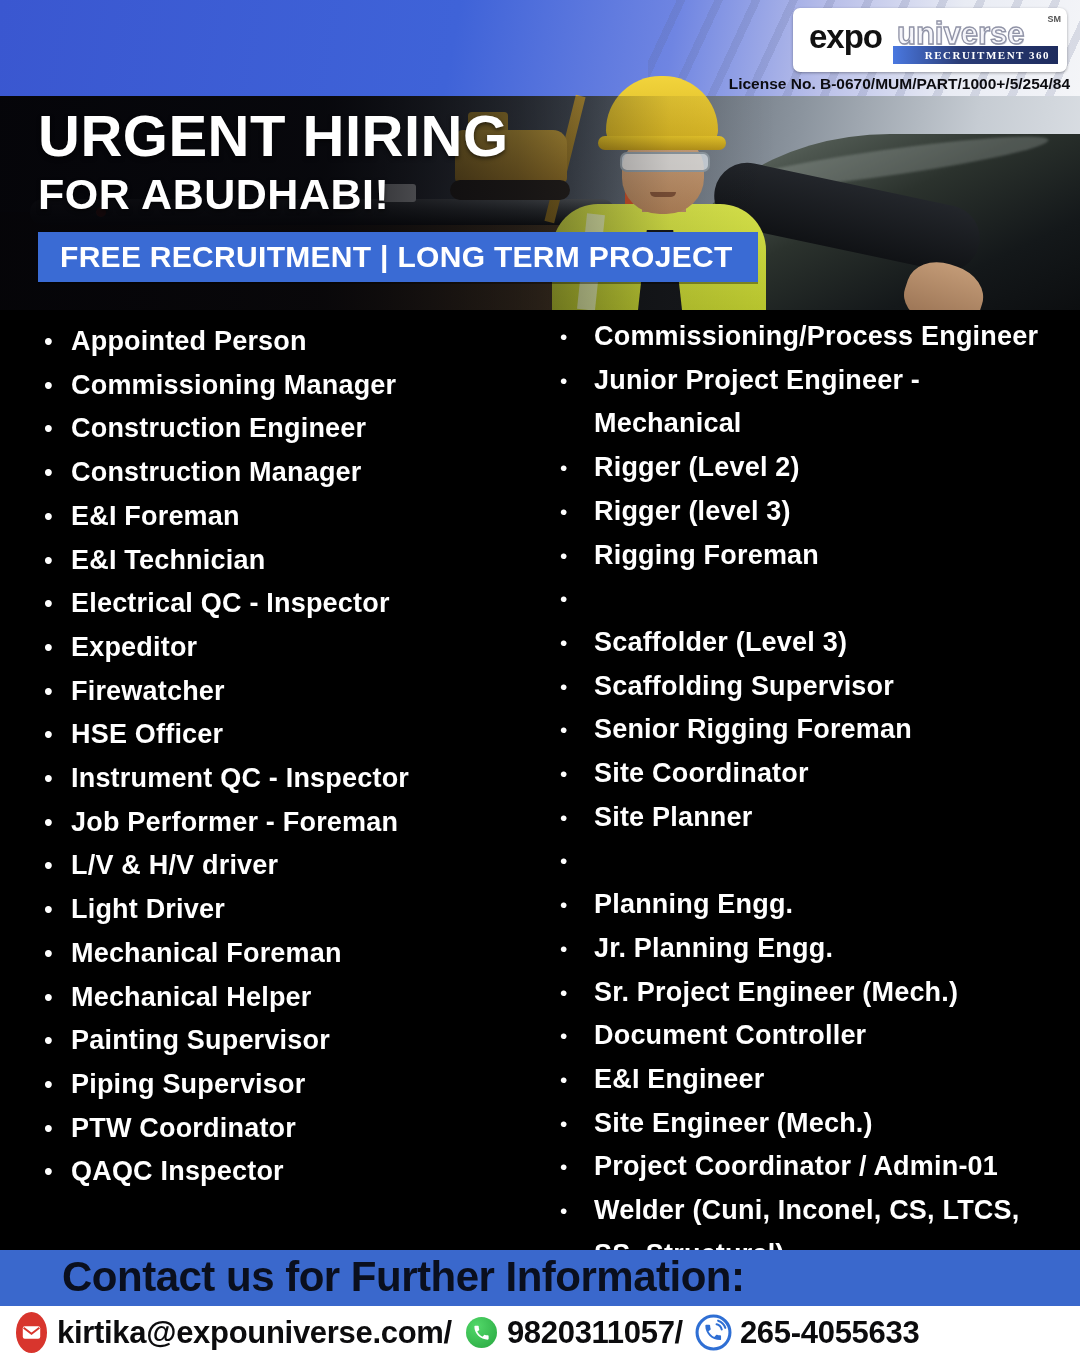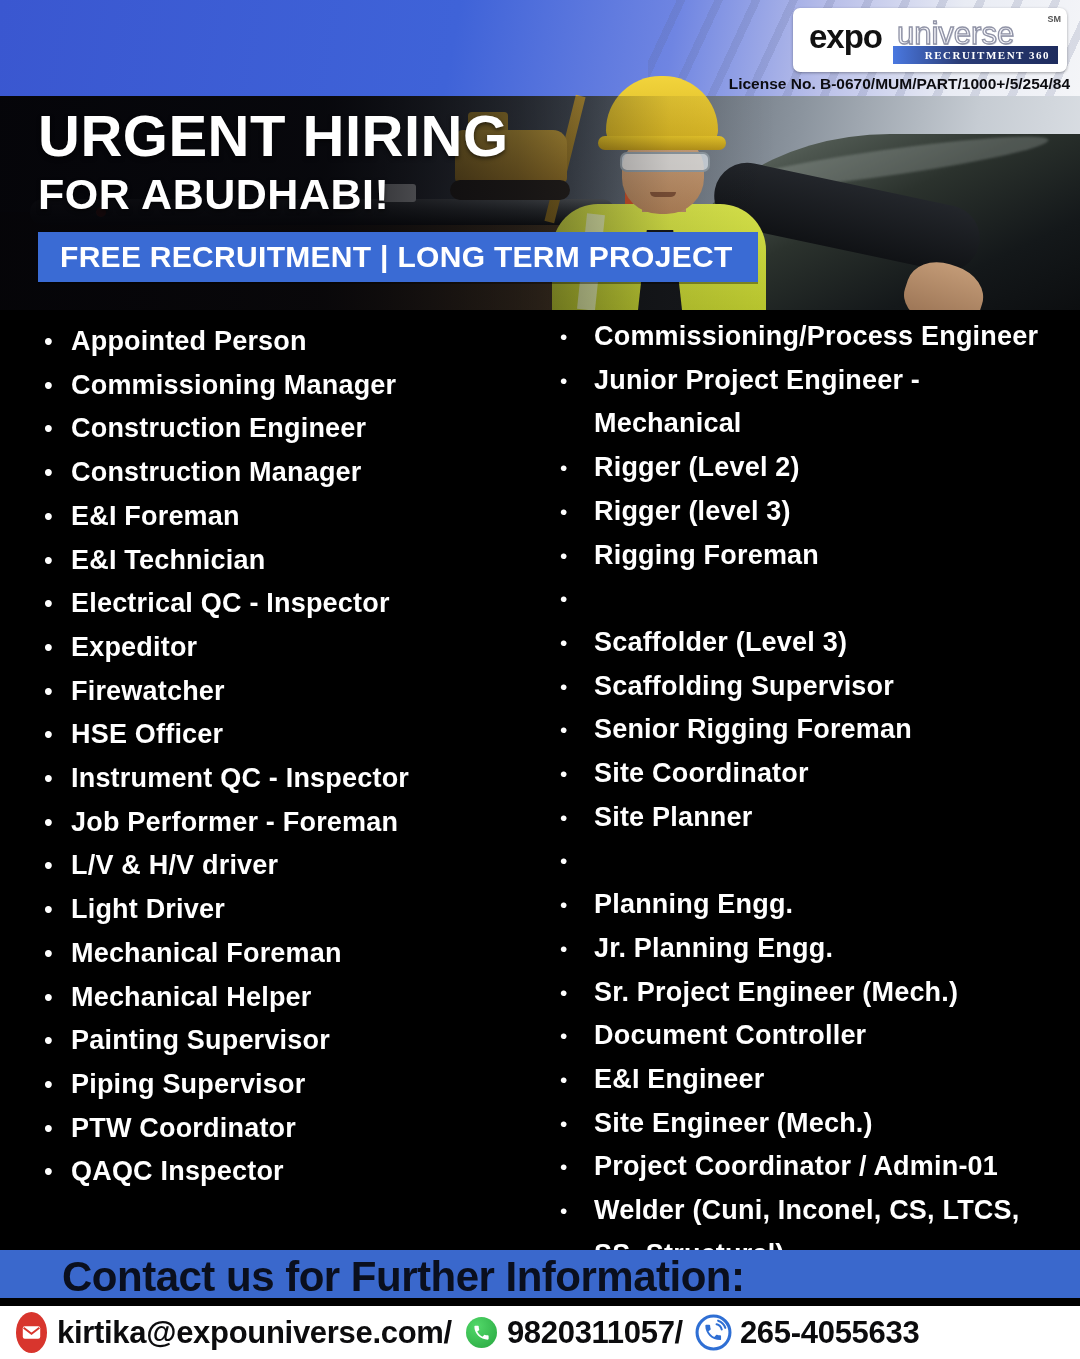--- a/index.html
+++ b/index.html
@@ -20,21 +20,21 @@
   }
   .logo-box{
     position:absolute; top:8px; right:13px; width:274px; height:64px; z-index:3;
     background:#fff; border-radius:7px; box-shadow:0 1px 3px rgba(0,0,0,.35);
   }
   .logo-expo{
     position:absolute; left:16px; top:10px; font-size:33px; font-weight:900;
     letter-spacing:-1px; color:#111;
   }
   .logo-universe{
-    position:absolute; left:104px; top:8px; font-size:31px; font-weight:400;
+    position:absolute; left:104px; top:8px; font-size:31px; font-weight:700;
     letter-spacing:0px; color:#f5f5fa; -webkit-text-stroke:1.3px #9093a6;
     text-shadow:1px 1px 0 #c9ccda;
   }
   .logo-sm{
     position:absolute; right:6px; top:6px; font-size:9px; font-weight:700; color:#555;text-align:right;
   }
   .logo-recruitment{
     position:absolute; left:100px; right:9px; top:38px; height:18px;
     background:linear-gradient(to right,#4a78e0 0%,#2b3d77 40%,#1e2c5e 100%);
     color:#fff; font-family:"Liberation Serif","DejaVu Serif",serif;
@@ -159,21 +159,21 @@
   .job-col li{ display:flex; align-items:flex-start; color:#fff; }
   .job-col .bullet{
     flex:0 0 27px; font-size:25px; line-height:43.7px; color:#fff;
   }
   .col-right .bullet{ flex-basis:34px; font-size:21px; }
   .job-col .job-label{
     font-size:27px; font-weight:800; line-height:43.7px; letter-spacing:.2px;
   }
   
   .contact-bar{
-    position:absolute; top:1250px; left:0; width:1080px; height:48px; z-index:2;
+    position:absolute; top:1250px; left:0; width:1080px; height:56px; z-index:2;
     background:#3a68cc;
     color:#0a0f1e; font-size:42px; font-weight:900; line-height:54px;
     padding-left:62px; box-sizing:border-box; letter-spacing:-.5px;
   }
   
   .footer{
     position:absolute; top:1306px; left:0; width:1080px; height:53px; z-index:2;
     background:#fff; display:flex; align-items:center; padding-left:16px; box-sizing:border-box;
   }
   .footer .ctext{ font-size:31px; font-weight:900; color:#0c0c0e; letter-spacing:-.3px; }

